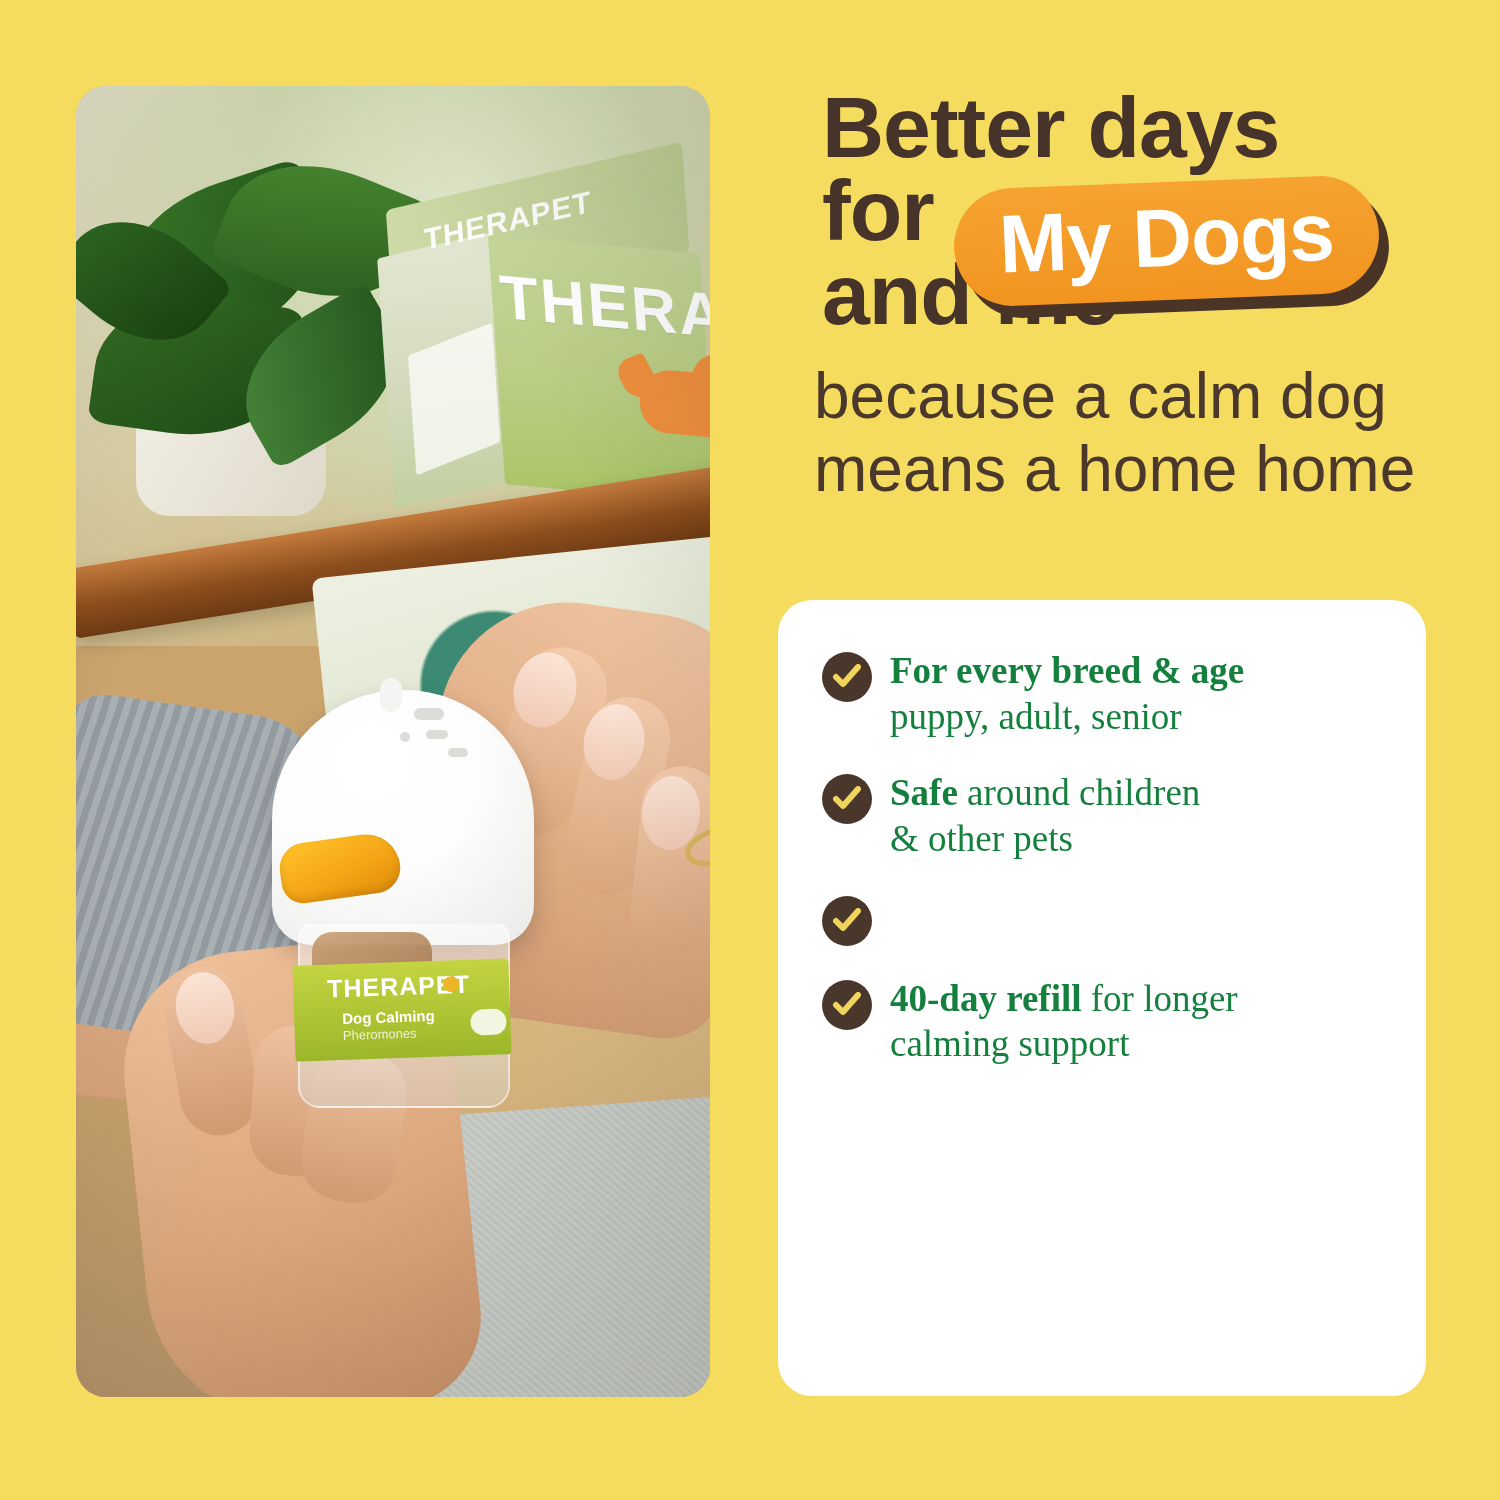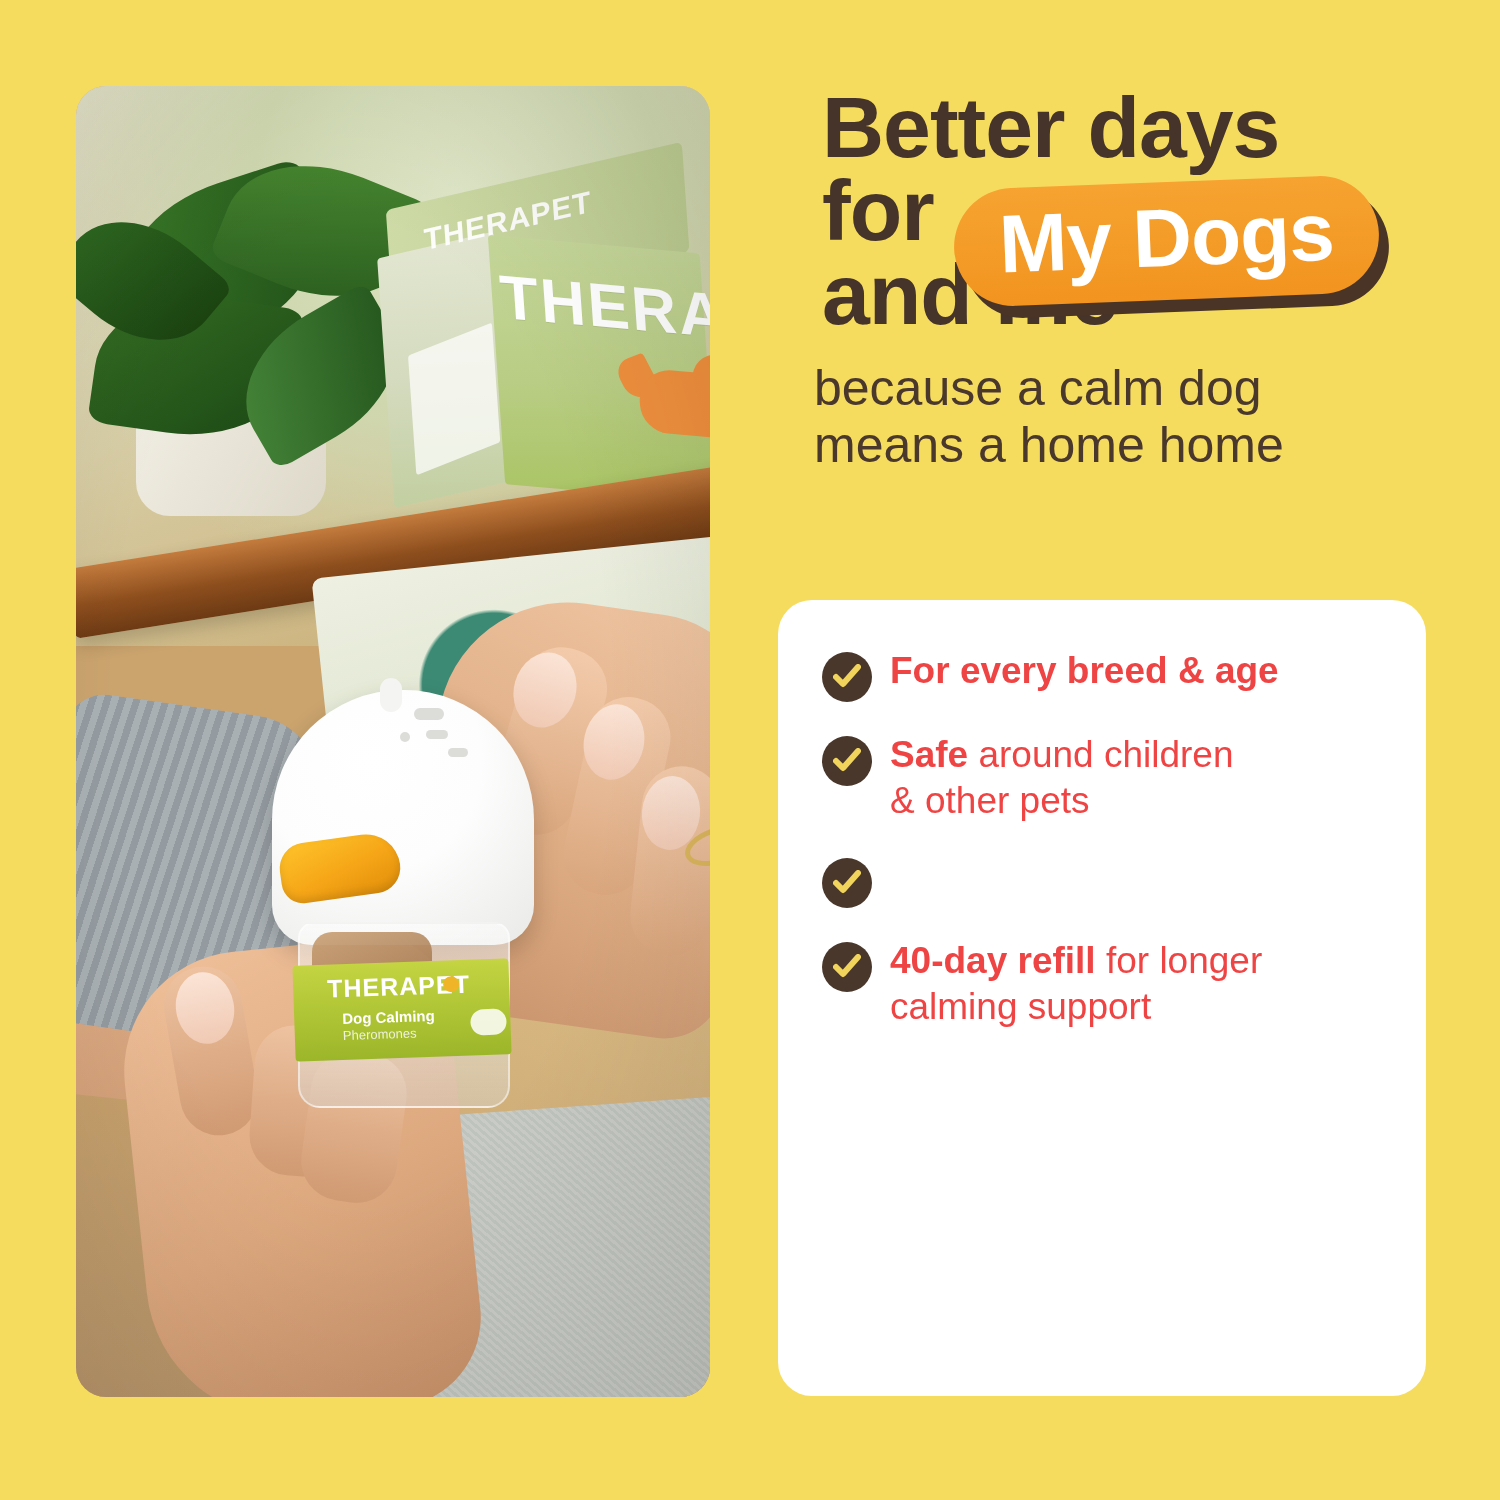--- a/index.html
+++ b/index.html
@@ -145,34 +145,34 @@
   .badge-wrap{position:absolute;left:140px;top:96px;}
   .badge-shadow{position:absolute;left:10px;top:12px;width:425px;height:118px;
     background:#4A3426;border-radius:60px;transform:rotate(-2.2deg);}
   .badge{position:absolute;left:0;top:0;width:425px;height:118px;
     background:linear-gradient(180deg,#F6A331 0%,#F2941F 100%);
     border-radius:60px;transform:rotate(-2.2deg);
     display:flex;align-items:center;justify-content:center;}
   .badge-text{color:#FFFFFF;font-weight:700;font-size:82px;letter-spacing:-1px;
     line-height:1;padding-bottom:6px;}
 
-  .subhead{margin-top:24px;color:#4A382C;font-size:50px;line-height:1.14;font-weight:400;width:640px;}
+  .subhead{margin-top:24px;color:#4A382C;font-size:64px;line-height:1.14;font-weight:400;width:640px;}
   .sub-line{display:block;}
 
   
   .card{position:absolute;left:778px;top:600px;width:648px;height:796px;
     background:#FFFFFF;border-radius:34px;
     padding:0;box-sizing:border-box;}
   .card-inner{padding:48px 40px 40px 44px;}
   .feat{display:flex;align-items:flex-start;margin-bottom:30px;}
   .feat:last-child{margin-bottom:0;}
   .chk{flex:0 0 auto;width:50px;height:50px;border-radius:50%;background:#4A372B;
     margin-right:18px;margin-top:4px;position:relative;}
   .chk svg{position:absolute;left:11px;top:12px;}
-  .feat-text{color:#ef4444;font-size:37px;line-height:1.24;font-weight:400;}
+  .feat-text{color:#15803d;font-size:37px;line-height:1.24;font-weight:400;font-family:Liberation Serif, serif;}
   .feat-text b{font-weight:700;}
   .feat-sub{display:block;}
 </style>
 </head>
 <body>
 
 <div class="stage">
 
   <div class="photo">
 
@@ -276,20 +276,21 @@
     <div class="card-inner">
 
       <div class="feat">
         <div class="chk">
           <svg width="28" height="26" viewBox="0 0 28 26" aria-hidden="true">
             <path d="M3 13 L10 20 L25 3" stroke="#F0D45C" stroke-width="6" fill="none" stroke-linecap="round" stroke-linejoin="round"></path>
           </svg>
         </div>
         <div class="feat-text">
           <b>For every breed &amp; age</b><span></span>
+          <span class="feat-sub">puppy, adult, senior</span>
         </div>
       </div>
 
       <div class="feat">
         <div class="chk">
           <svg width="28" height="26" viewBox="0 0 28 26" aria-hidden="true">
             <path d="M3 13 L10 20 L25 3" stroke="#F0D45C" stroke-width="6" fill="none" stroke-linecap="round" stroke-linejoin="round"></path>
           </svg>
         </div>
         <div class="feat-text">

